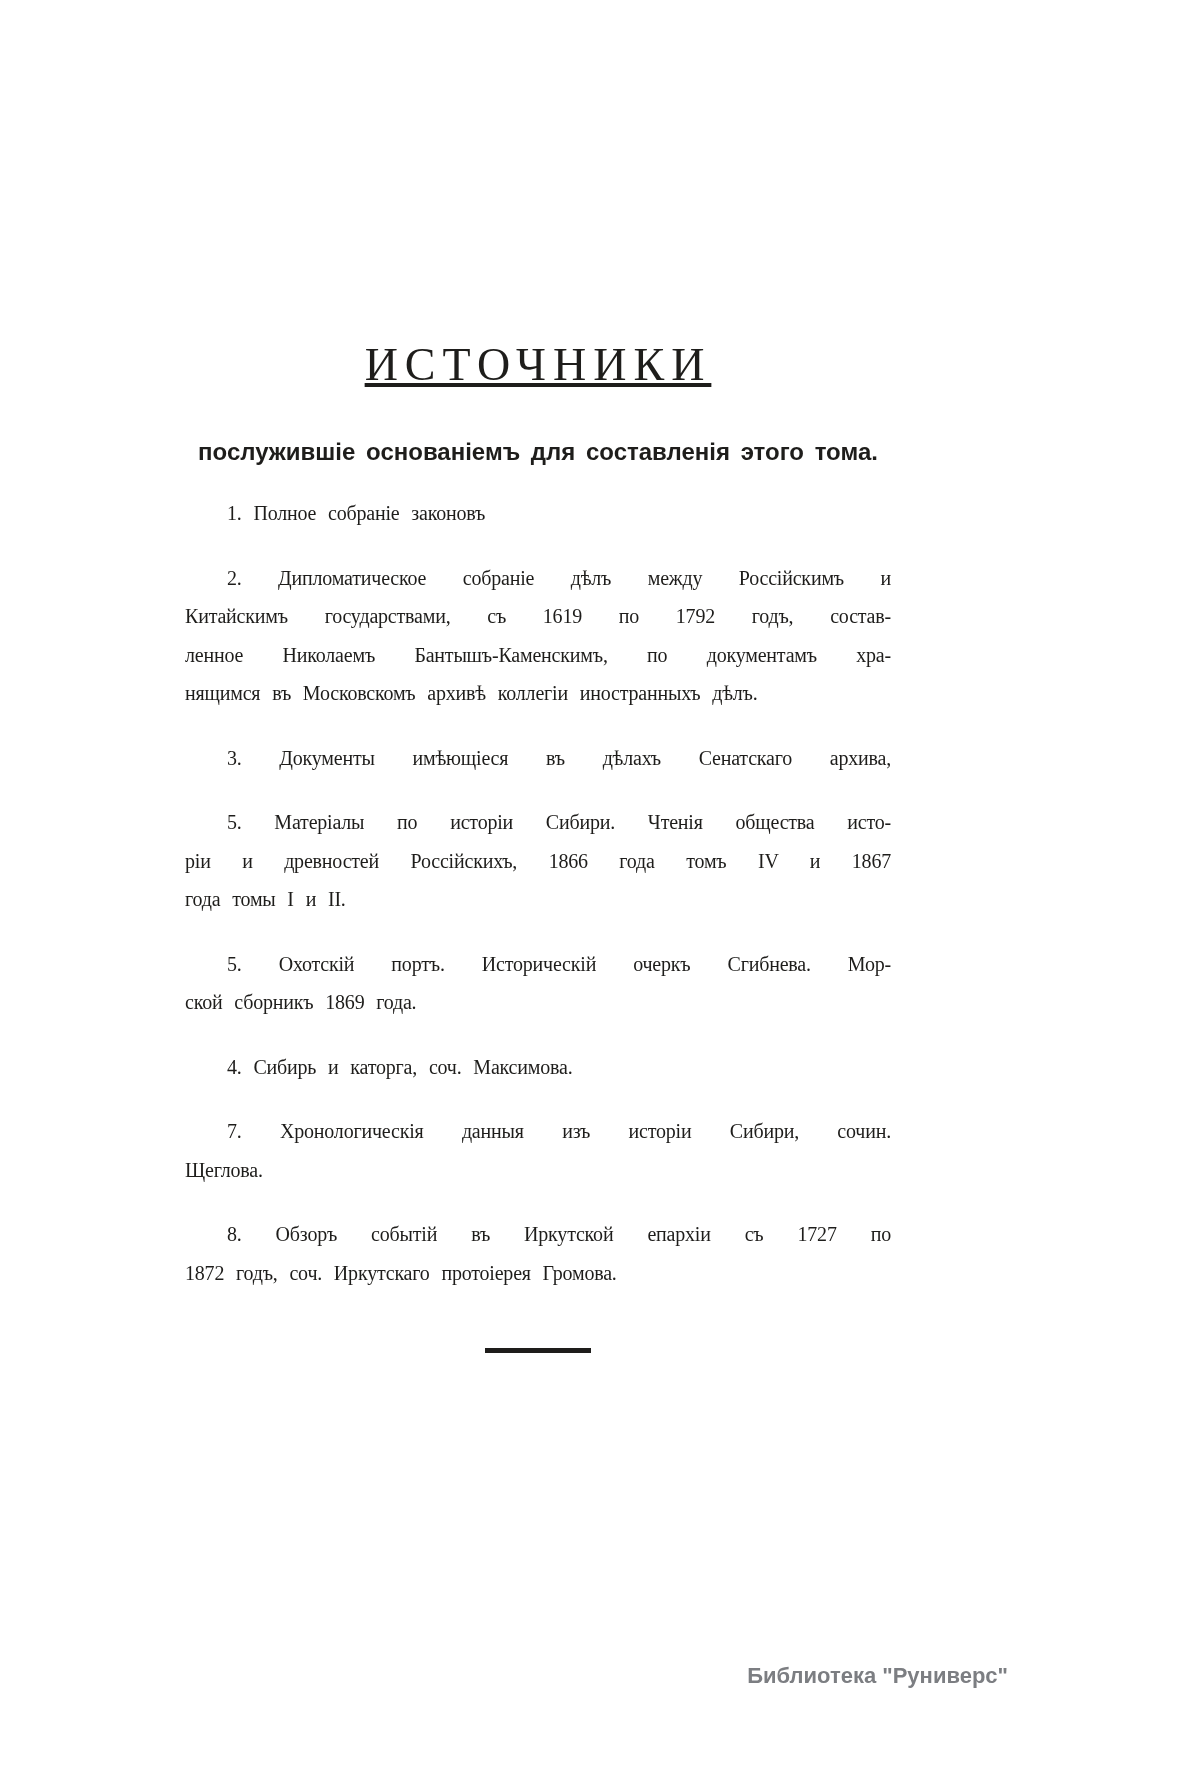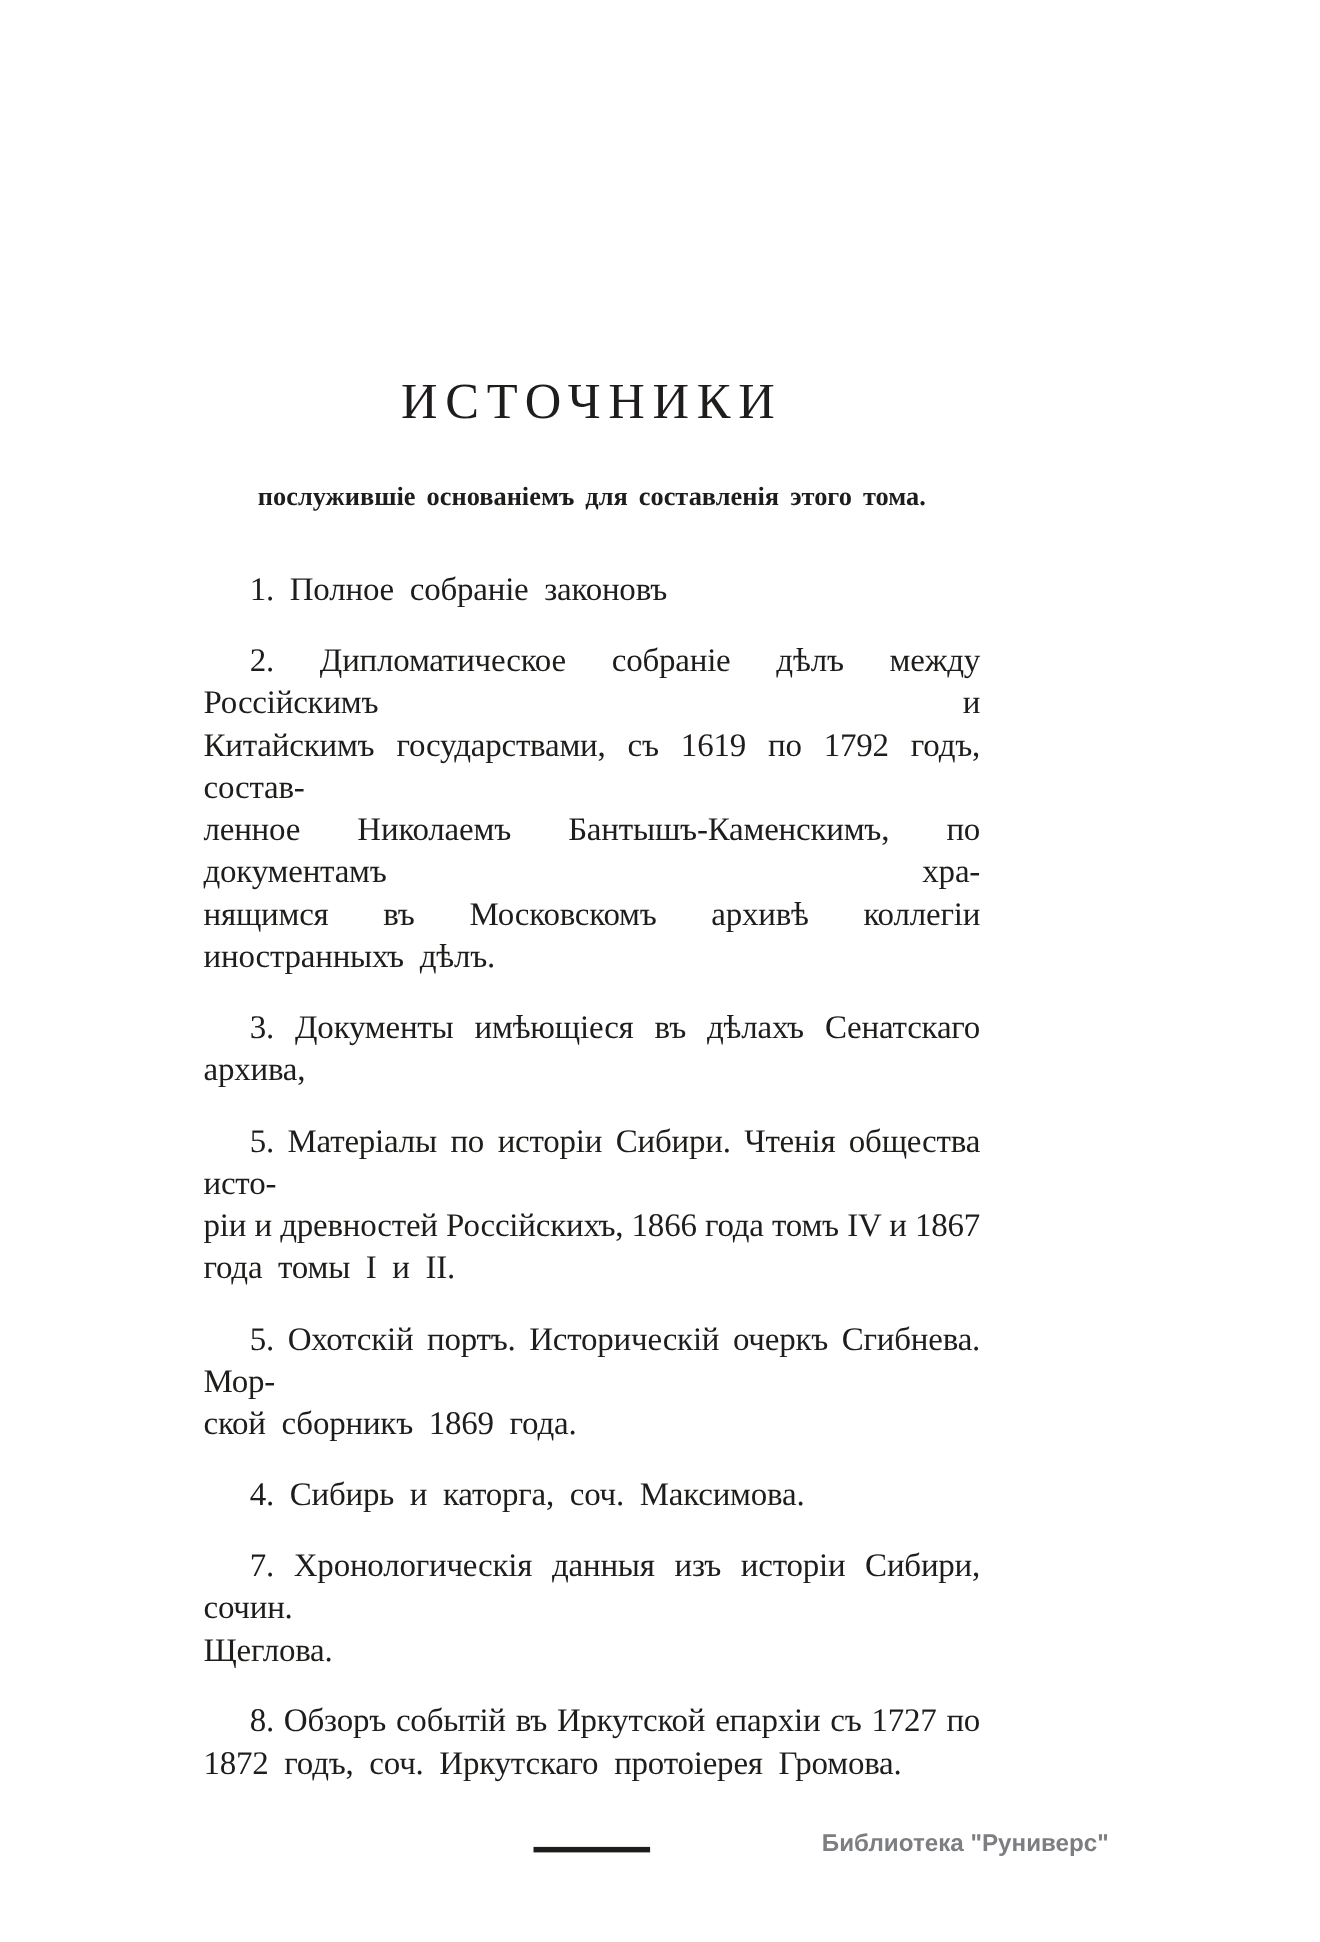--- a/index.html
+++ b/index.html
@@ -31,34 +31,35 @@
   }
   .title {
     margin: 0;
     font-family: "Liberation Serif", "DejaVu Serif", serif;
     font-weight: normal;
     font-size: 46px;
     line-height: 50px;
     letter-spacing: 7px;
     text-align: center;
     white-space: nowrap;
+    text-decoration: underline;
   }
   .subtitle {
     margin: 46px 0 0 0;
-    font-family: Liberation Serif, serif;
+    font-family: Liberation Sans, sans-serif;
     font-weight: bold;
     font-size: 24px;
     line-height: 32px;
     text-align: center;
     word-spacing: 4px;
     white-space: nowrap;
   }
   .list {
-    margin-top: 49px;
-    font-size: 30px;
+    margin-top: 26px;
+    font-size: 20px;
     line-height: 38.5px;
     letter-spacing: -0.2px;
   }
   .item { margin: 0 0 26px 0; }
   .item:last-child { margin-bottom: 0; }
   .line {
     display: block;
     text-align: justify;
     text-align-last: justify;
   }

